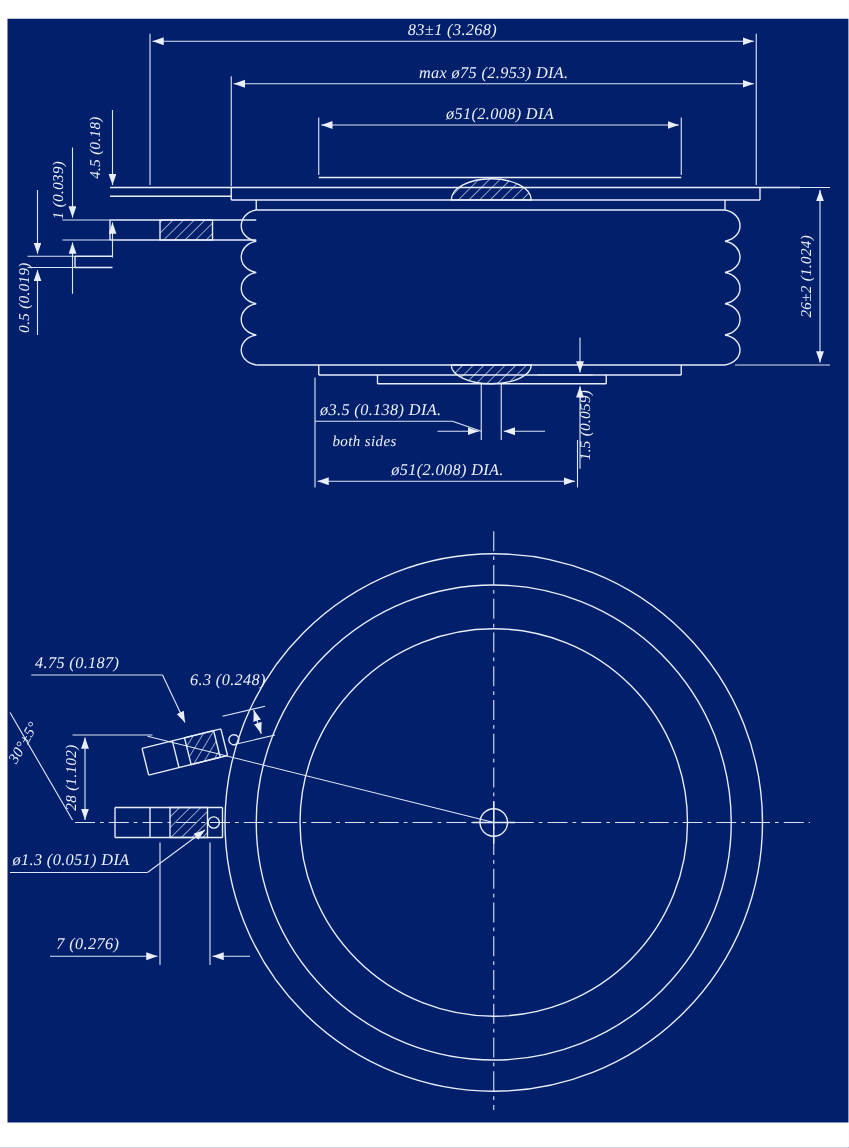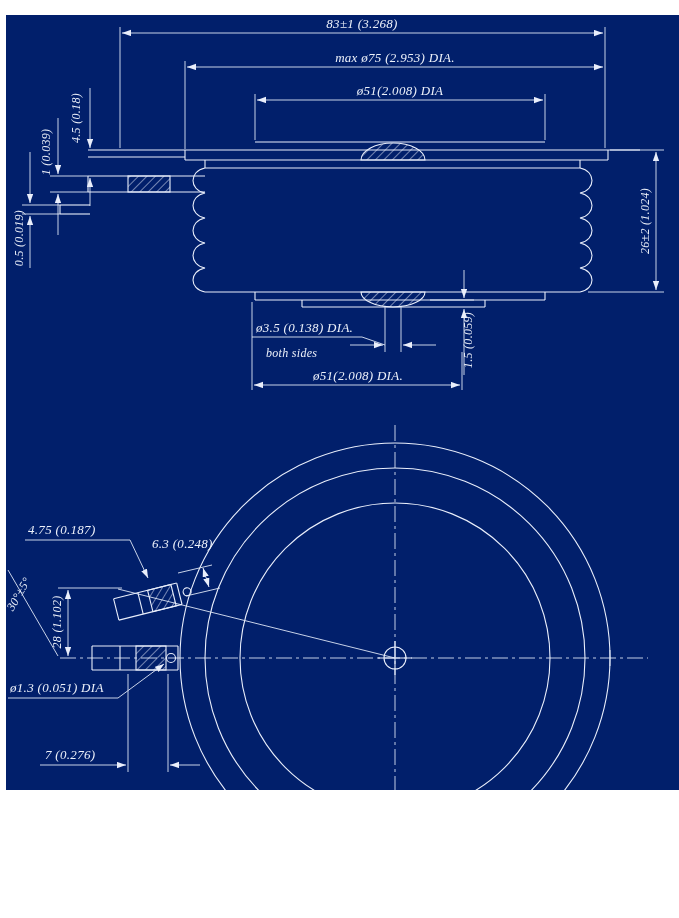--- a/index.html
+++ b/index.html
@@ -1,16 +1,16 @@
 <!DOCTYPE html>
 <html><head>
 <meta charset="utf-8">
 <style>
   html,body{margin:0;padding:0;background:#ffffff;}
-  .stage{position:relative;width:679px;height:790px;background:#ffffff;overflow:hidden;}
+  .stage{position:relative;width:679px;height:918px;background:#ffffff;overflow:hidden;}
   svg{display:block;}
   svg text{
     font-family:"Liberation Serif","DejaVu Serif",serif;
     font-style:italic;
     fill:#edf1fa;
   }
   .dim{font-size:13px;letter-spacing:.3px;}
   .dimsm{font-size:12px;letter-spacing:.3px;}
   .ln{stroke:#e9eefb;stroke-width:1.1;fill:none;}
   .thin{stroke:#dfe6f6;stroke-width:.9;fill:none;}

